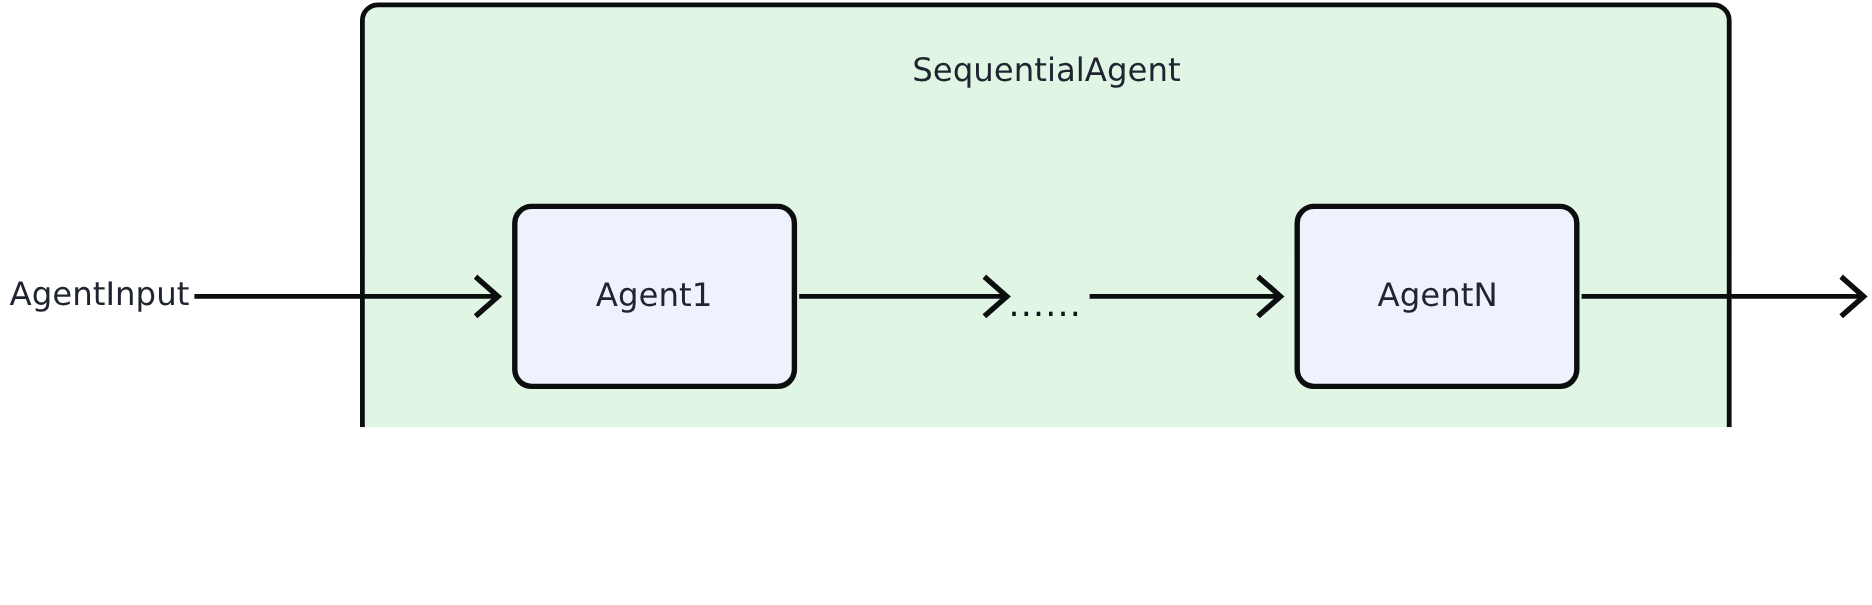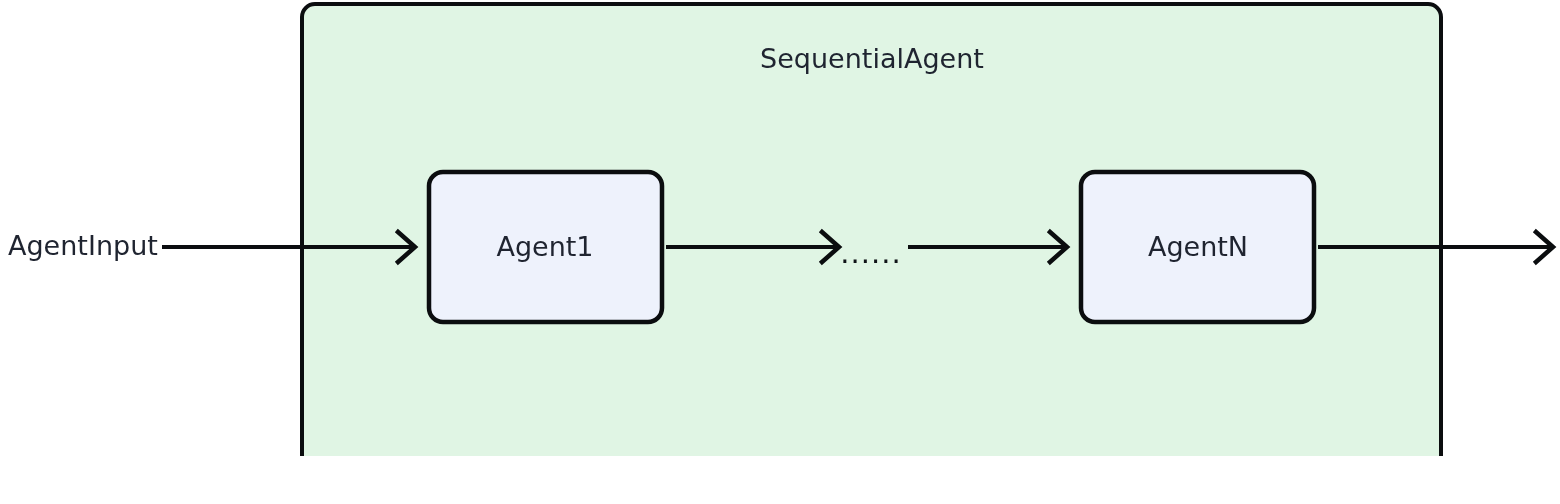--- a/index.html
+++ b/index.html
@@ -6,21 +6,21 @@
     margin: 0;
     padding: 0;
     background: #ffffff;
   }
   body {
     font-family: "DejaVu Sans", sans-serif;
   }
   #canvas {
     position: relative;
     width: 1560px;
-    height: 456px;
+    height: 356px;
     background: #ffffff;
     overflow: hidden;
   }
   #diagram-svg {
     position: absolute;
     left: 0;
     top: 0;
     width: 1560px;
     height: 504px;
   }

